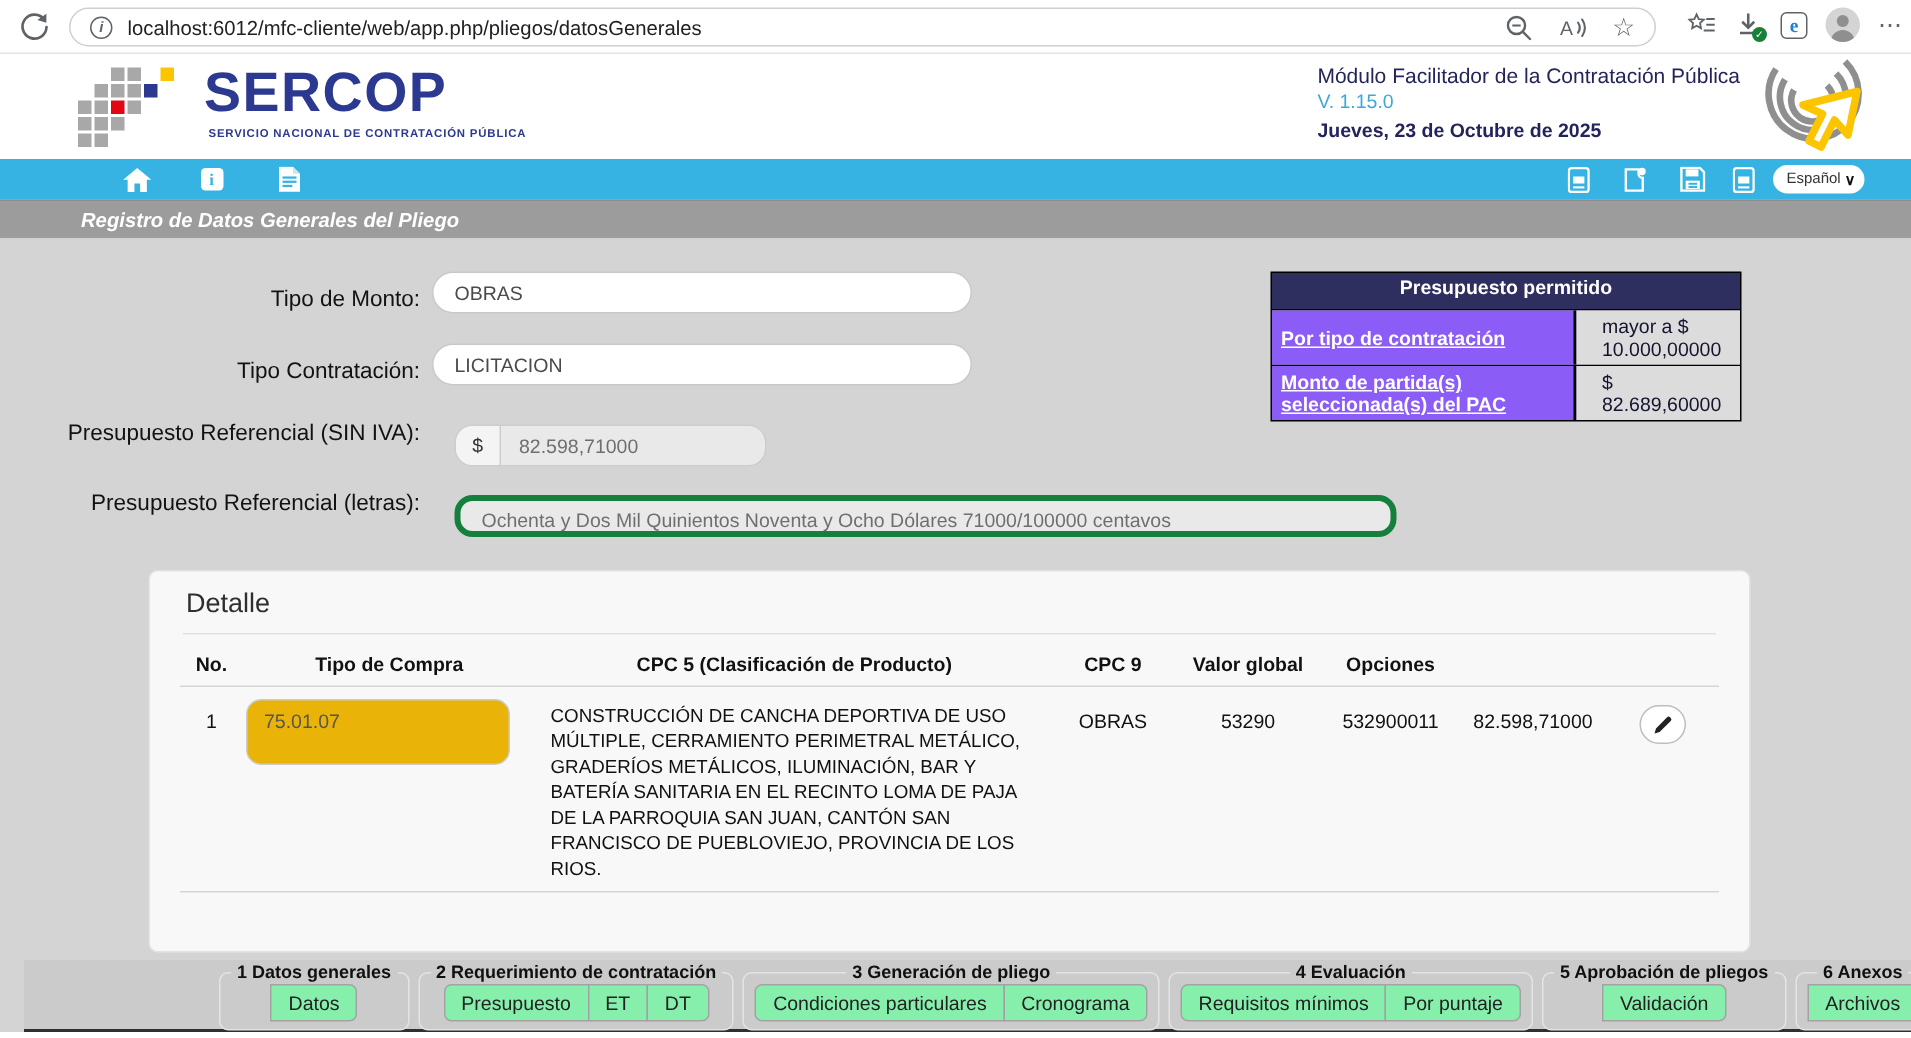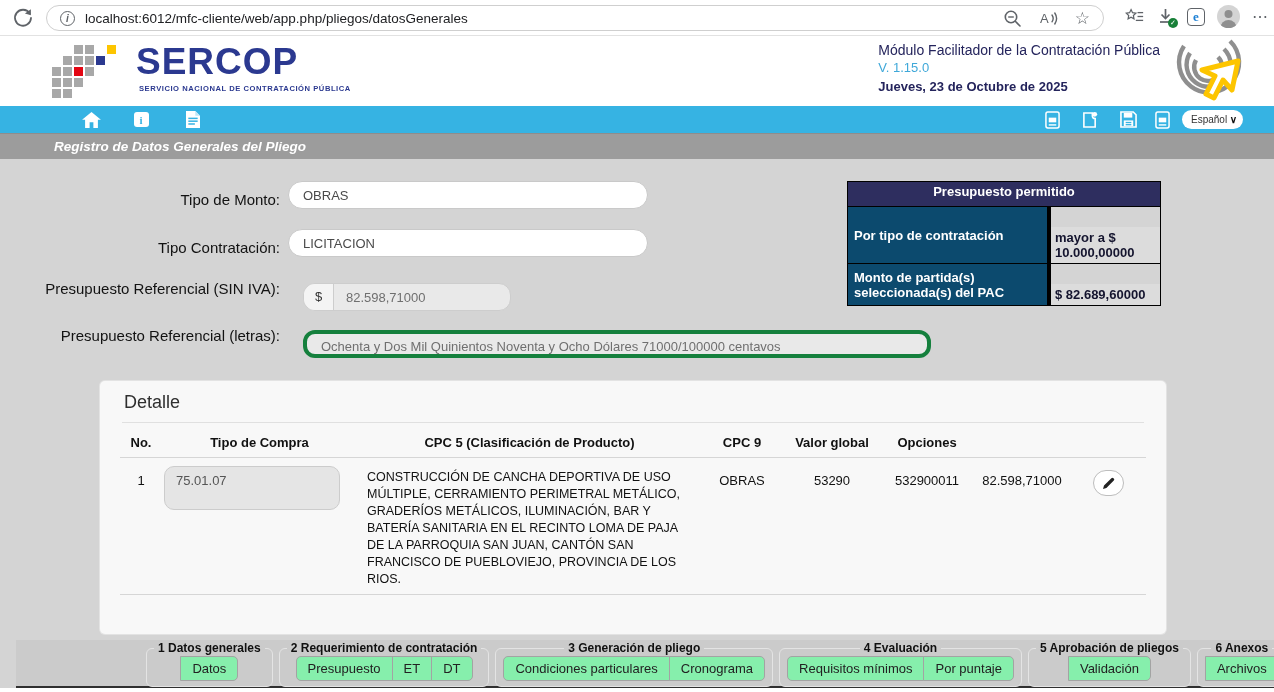--- a/index.html
+++ b/index.html
@@ -52,33 +52,33 @@
   .finput { position:absolute; height:28px; background:#fff; border:1px solid #c9c9c9; border-radius:14px; font-size:13px; color:#4a4a4a; padding:0 14px; font-family:inherit; }
   .curr-group { position:absolute; left:303px; top:124px; width:208px; height:28px; background:#e9e9e9; border:1px solid #cdcdcd; border-radius:12px; display:flex; align-items:center; overflow:hidden; }
   .curr-sym { width:30px; text-align:center; font-size:13px; color:#333; border-right:1px solid #cdcdcd; align-self:stretch; line-height:26px; background:#f4f4f4; }
   .curr-val { padding-left:12px; font-size:13px; color:#6f6f6f; }
   .letras-field { position:absolute; left:303px; top:171px; width:628px; height:28px; background:#e9e9e9; border:4px solid #15803d; border-radius:12px; font-size:13px; color:#6f6f6f; line-height:26px; padding:0 14px; white-space:nowrap; overflow:hidden; }
 
   
   .ptable { position:absolute; left:847px; top:22px; width:314px; border:1px solid #000; }
   .ptable-head { background:#2e2e5f; color:#fff; font-weight:bold; font-size:13px; text-align:center; height:24px; line-height:20px; }
   .prow { display:grid; grid-template-columns:203px 109px; border-top:1px solid #000; }
-  .pcell-l { background:#0c4a6e; color:#fff; font-weight:bold; font-size:13px; line-height:15px; padding:3px 6px; border-right:4px solid #000000; display:flex; align-items:center; min-height:31px; }
-  .pcell-v { background:#dcdcdc; color:#14142e; font-weight:bold; font-size:13px; line-height:15px; padding:3px 4px; display:flex; align-items:center;margin-top:20px; }
+  .pcell-l { background:#8b5cf6; color:#fff; font-weight:bold; font-size:13px; line-height:15px; padding:3px 6px; border-right:2px solid #000000; display:flex; align-items:center; min-height:31px;text-decoration:underline; }
+  .pcell-v { background:#dcdcdc; color:#14142e; font-weight:normal; font-size:13px; line-height:15px; padding:3px 17px; display:flex; align-items:center; }
 
   
   .card { position:absolute; left:100px; top:222px; width:1066px; height:253px; background:#f8f8f8; border-radius:5px; box-shadow:0 0 0 1px #e3e3e3; overflow:hidden; }
   .card-title { padding:11px 0 9px 24px; font-size:18px; color:#2f2f2f; }
   .card-hr { margin:0 22px; border-bottom:1px solid #e0e0e0; }
   .dgrid { display:grid; grid-template-columns:42px 195px 345px 80px 100px 90px 100px 73px; margin:0 20px; }
   .dhead { align-items:end; padding:12px 0 7px; border-bottom:1px solid #d6d6d6; }
   .dhead > div { font-weight:bold; font-size:13px; color:#111; text-align:center; line-height:15px; }
   .drow { padding:8px 0 6px; border-bottom:1px solid #d6d6d6; font-size:13px; color:#111; min-height:110px; }
   .cell-c { text-align:center; padding-top:7px; }
-  .partida-ta { width:176px; height:44px; border:1px solid #ccc; border-radius:10px; background:#e5e5e5; padding:6px 11px; font-size:13px; color:#555; font-family:inherit; resize:none; margin-left:2px; }
+  .partida-ta { width:176px; height:44px; border:1px solid #ccc; border-radius:10px; background:#eab308; padding:6px 11px; font-size:13px; color:#555; font-family:inherit; resize:none; margin-left:2px; }
   .desc-cell { font-size:12.5px; line-height:17px; padding:3px 12px 0 10px; text-align:left; }
   .edit-btn { width:31px; height:26px; border-radius:13px; background:#fff; border:1px solid #bdbdbd; display:flex; align-items:center; justify-content:center; margin:4px auto 0; cursor:pointer; }
   .dfoot { padding:10px 0 9px; font-weight:bold; font-size:13.5px; color:#111; }
 
   
   .wizard { position:absolute; left:16px; right:0; bottom:0; height:48px; background:#cbcbcb; border-bottom:2px solid #303030; display:flex; align-items:flex-start; padding-left:127px; }
   fieldset { border:1px solid #e4e4e4; border-radius:6px; margin:1px 3px 0 3px; padding:1px 7px 5px; }
   legend { font-size:12px; font-weight:bold; color:#101010; padding:0 4px; margin:0 auto; white-space:nowrap; }
   .bgroup { display:flex; justify-content:center; }
   .wbtn { background:#86efac; border:1px solid #a3a3a3; border-radius:5px; font-size:13px; color:#222; height:25px; padding:0 11px; font-family:inherit; cursor:pointer; white-space:nowrap; }

